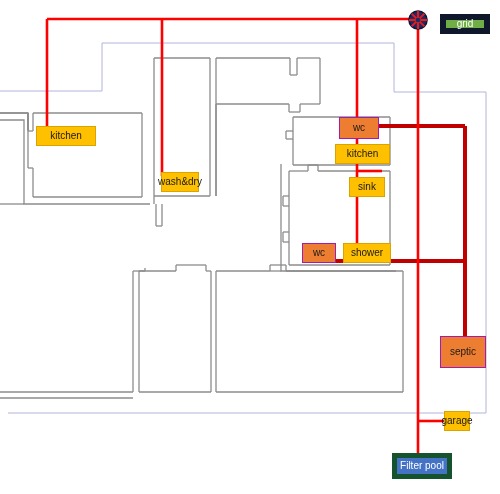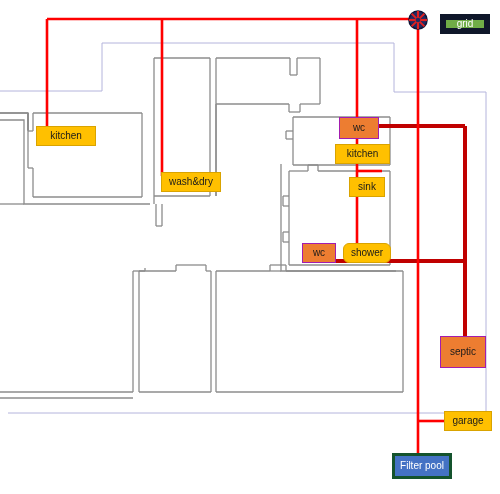--- a/index.html
+++ b/index.html
@@ -4,21 +4,21 @@
 <style>
   html,body{margin:0;padding:0;background:#ffffff;}
   body{font-family:"Liberation Sans", sans-serif;}
   #canvas{position:relative;width:500px;height:494px;overflow:hidden;background:#ffffff;}
   #canvas svg{position:absolute;left:0;top:0;width:500px;height:494px;}
   .node{position:absolute;display:flex;align-items:center;justify-content:center;
         box-sizing:border-box;font-size:10px;line-height:1;white-space:nowrap;}
   .n-yellow{background:#FFC000;border:1px solid #D9A300;color:#1a1a1a;}
   .n-orange{background:#ED7D31;border:1px solid #a21caf;color:#1a1a1a;}
   .n-green{background:#70AD47;border:6px solid #0f172a;color:#ffffff;}
-  .n-blue{background:#4472C4;border:3px solid #14532d;color:#ffffff;}
+  .n-blue{background:#4472C4;border:5px solid #14532d;color:#ffffff;}
   .grid-icon{position:absolute;}
 </style>
 </head>
 <body>
 
 <div id="canvas">
 
   <svg viewBox="0 0 500 494">
 
     <g fill="none" stroke="#B4B4DC" stroke-width="1">
@@ -160,42 +160,42 @@
     <circle cx="13" cy="13" r="2.3" fill="#1F2A63"></circle>
   </svg>
 
   <div id="nodes">
       <div class="node n-green" style="left: 440px; top: 14px; width: 50px; height: 20px;">
         <span>grid</span>
       </div>
       <div class="node n-yellow" style="left: 36px; top: 126px; width: 60px; height: 20px;">
         <span>kitchen</span>
       </div>
-      <div class="node n-yellow" style="left: 161px; top: 172px; width: 60px; height: 20px;">
+      <div class="node n-yellow" style="left: 161px; top: 172px; width: 38px; height: 20px;">
         <span>wash&amp;dry</span>
       </div>
       <div class="node n-orange" style="left: 339px; top: 117px; width: 40px; height: 22px;">
         <span>wc</span>
       </div>
       <div class="node n-yellow" style="left: 335px; top: 144px; width: 55px; height: 20px;">
         <span>kitchen</span>
       </div>
       <div class="node n-yellow" style="left: 337px; top: 177px; width: 36px; height: 20px; margin-left: 12px;">
         <span>sink</span>
       </div>
       <div class="node n-orange" style="left: 302px; top: 243px; width: 34px; height: 20px;">
         <span>wc</span>
       </div>
-      <div class="node n-yellow" style="left: 343px; top: 243px; width: 48px; height: 20px; border-radius: 6px;">
+      <div class="node n-yellow" style="left: 343px; top: 243px; width: 48px; height: 20px;">
         <span>shower</span>
       </div>
       <div class="node n-orange" style="left: 440px; top: 336px; width: 46px; height: 32px;">
         <span>septic</span>
       </div>
-      <div class="node n-yellow" style="left: 444px; top: 411px; width: 48px; height: 20px;">
+      <div class="node n-yellow" style="left: 444px; top: 411px; width: 26px; height: 20px;">
         <span>garage</span>
       </div>
       <div class="node n-blue" style="left: 392px; top: 453px; width: 60px; height: 26px;">
         <span>Filter pool</span>
       </div>
     </div>
 
 </div>
 
 </body></html>

